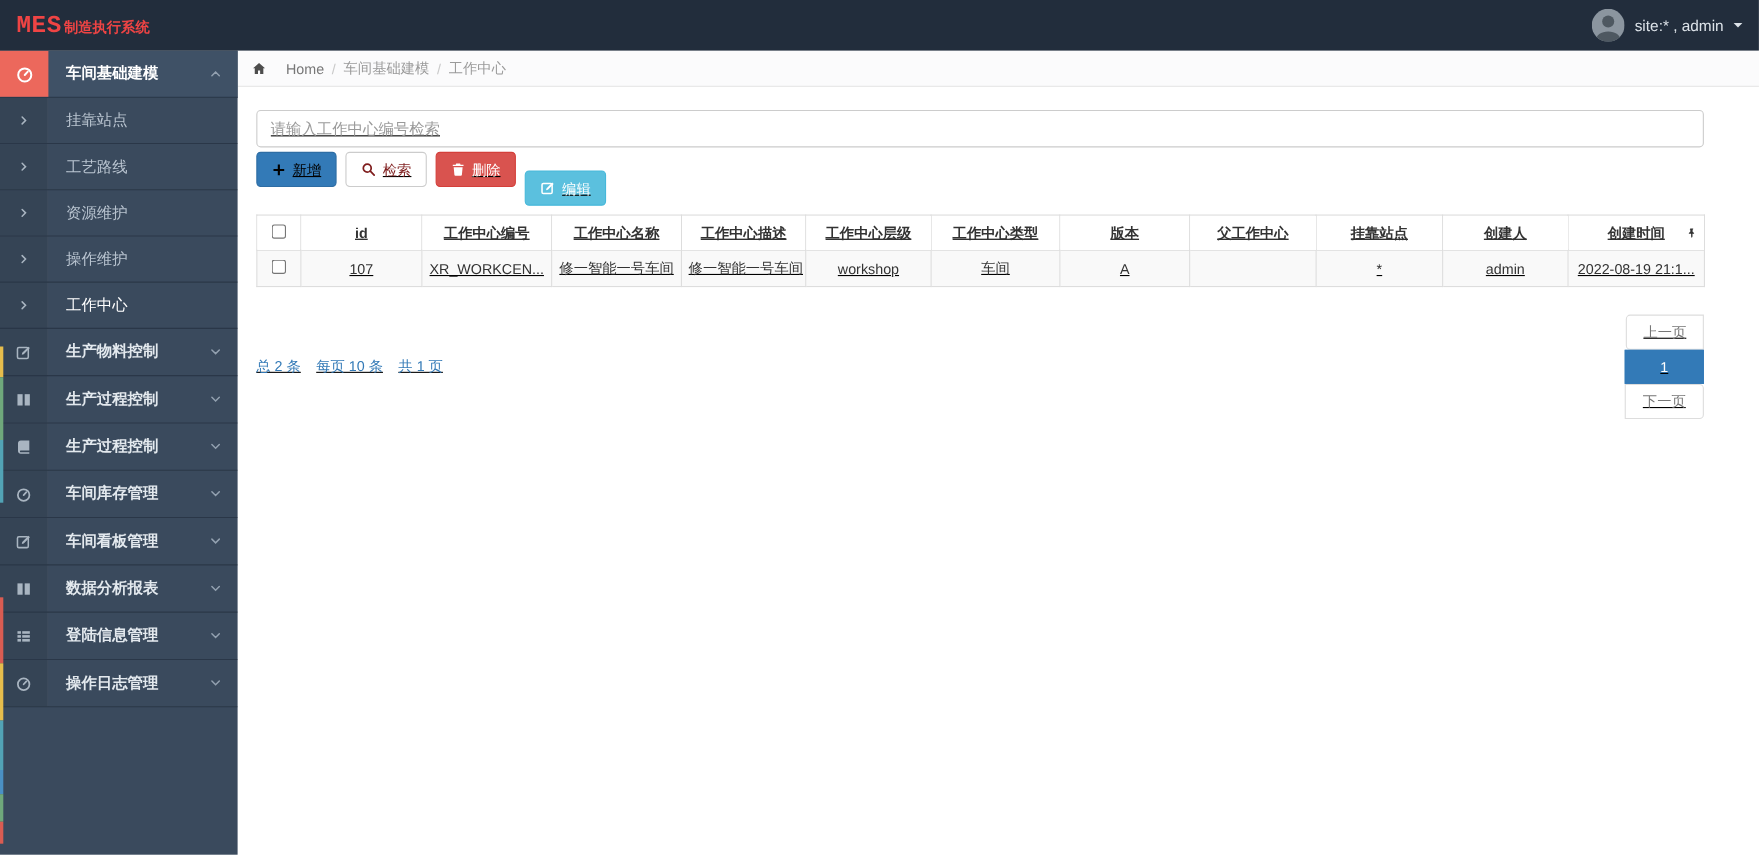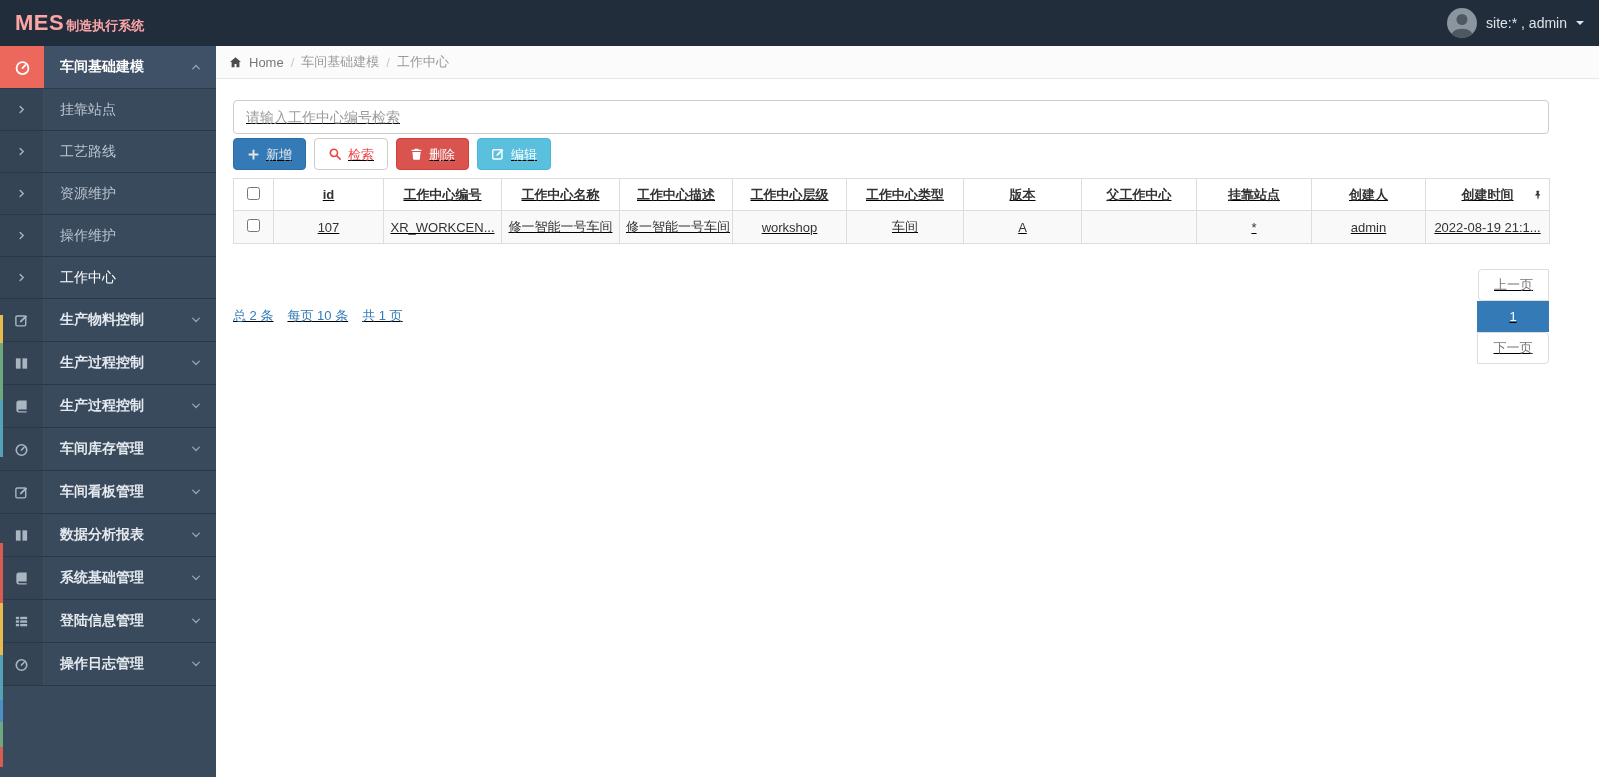--- a/index.html
+++ b/index.html
@@ -9,21 +9,21 @@
     font-family:"Liberation Sans","DejaVu Sans",sans-serif;
     -webkit-font-smoothing:antialiased;
   }
 
   
   .navbar {
     position:absolute; top:0; left:0; width:1599px; height:46px;
     background:#222d3c; display:flex; align-items:center;
     justify-content:space-between; padding:0 15px; z-index:10;
   }
-  .logo { color:#fca5a5; display:flex; align-items:baseline; cursor:pointer; }
+  .logo { color:#ef4444; display:flex; align-items:baseline; cursor:pointer;font-family:Liberation Mono, monospace; }
   .logo-bold { font-size:22px; font-weight:bold; letter-spacing:.5px; }
   .logo-rest { font-size:13px; font-weight:bold; margin-left:2px; }
   .user { display:flex; align-items:center; gap:9px; color:#dde3e9; font-size:14px; cursor:pointer; }
   .avatar { width:30px; height:30px; border-radius:50%; overflow:hidden; flex:none; }
   .caret { width:0; height:0; border-left:4px solid transparent; border-right:4px solid transparent; border-top:4px solid #dde3e9; }
 
   
   .sidebar {
     position:absolute; top:46px; left:0; width:216px; bottom:0;
     background:#3a4a5d; z-index:5;
@@ -54,44 +54,44 @@
   .st-teal   { background:#52a3b5; }
   .st-blue   { background:#4a90c4; }
   .st-red    { background:#d95c52; }
 
   
   .content { position:absolute; left:216px; top:46px; right:0; bottom:0; background:#fff; }
   .breadcrumb-bar {
     height:33px; background:#fbfbfc; border-bottom:1px solid #e7e7e7;
     display:flex; align-items:center; padding:0 13px; font-size:13px; gap:7px; color:#999;
   }
-  .bc-home { color:#777; display:flex; align-items:center; gap:7px; cursor:pointer; }
+  .bc-home { color:#777; display:flex; align-items:center; gap:18px; cursor:pointer; }
   .bc-home svg { color:#4d4d4d; }
   .bc-sep { color:#c9c9c9; }
   .bc-item { color:#9a9a9a; }
 
   .page-body { padding:21px 50px 0 17px;text-decoration:underline; }
 
   .search-input {
     width:100%; height:34px; border:1px solid #ccc; border-radius:4px;
     padding:6px 12px; font-size:14px; color:#555; outline:none; display:block;
   }
   .search-input::placeholder { color:#9a9a9a; }
 
   .toolbar { margin-top:4px; display:flex; gap:8px; }
   .btn {
     display:inline-flex; align-items:center; gap:6px; height:32px; padding:0 13px;
     border-radius:4px; font-size:13px; border:1px solid transparent; cursor:pointer;
     font-family:inherit; line-height:1;
   }
   .btn svg { flex:none; }
-  .btn-primary { background:#337ab7; border-color:#2e6da4; color:#e5e5e5;align-items:center; }
-  .btn-default { background:#fff; border-color:#ccc; color:#ef4444;justify-content:flex-end; }
+  .btn-primary { background:#337ab7; border-color:#2e6da4; color:#000000;align-items:center; }
+  .btn-default { background:#fff; border-color:#ccc; color:#7f1d1d;justify-content:flex-end; }
   .btn-danger  { background:#d9534f; border-color:#d43f3a; color:#fff; }
-  .btn-info    { background:#5bc0de; border-color:#46b8da; color:#fff; }
+  .btn-info    { background:#5bc0de; border-color:#46b8da; color:#fff;margin-top:17px; }
 
   .table-wrap { margin-top:8px; }
   table { width:100%; border-collapse:collapse; table-layout:fixed; font-size:13px; color:#333; }
   th, td {
     border:1px solid #ddd; text-align:center; padding:0 6px;
     overflow:hidden; white-space:nowrap; text-overflow:clip;
   }
   th { height:32px; font-weight:bold; position:relative; background:#fff; }
   td { height:33px; }
   tbody tr:nth-child(odd) { background:#f9f9f9; }
@@ -258,33 +258,20 @@
       </span>
   </div>
   <div class="menu-row">
     <span class="icon-cell">
         <svg width="15" height="15" viewBox="0 0 16 16">
           <rect x="2" y="2.5" width="5" height="11" fill="currentColor"></rect>
           <rect x="9" y="2.5" width="5" height="11" fill="currentColor"></rect>
         </svg>
       </span>
     <span class="group-label">数据分析报表</span>
-    <span class="chev">
-        <svg width="12" height="12" viewBox="0 0 16 16">
-          <path d="M3.5 5.5L8 10l4.5-4.5" fill="none" stroke="currentColor" stroke-width="1.8" stroke-linecap="round"></path>
-        </svg>
-      </span>
-  </div>
-  <div class="menu-row">
-    <span class="icon-cell">
-        <svg width="15" height="15" viewBox="0 0 16 16">
-          <path d="M5.2 1.5h8.3v9.7H5.3c-.5 0-.9.4-.9.9s.4.9.9.9h8.2v1.5H5.2c-1.5 0-2.7-1.2-2.7-2.7V4.2c0-1.5 1.2-2.7 2.7-2.7z" fill="currentColor"></path>
-        </svg>
-      </span>
-    <span class="group-label">系统基础管理</span>
     <span class="chev">
         <svg width="12" height="12" viewBox="0 0 16 16">
           <path d="M3.5 5.5L8 10l4.5-4.5" fill="none" stroke="currentColor" stroke-width="1.8" stroke-linecap="round"></path>
         </svg>
       </span>
   </div>
   <div class="menu-row">
     <span class="icon-cell">
         <svg width="15" height="15" viewBox="0 0 16 16" fill="currentColor">
           <rect x="2" y="3" width="3.4" height="2.5"></rect>

